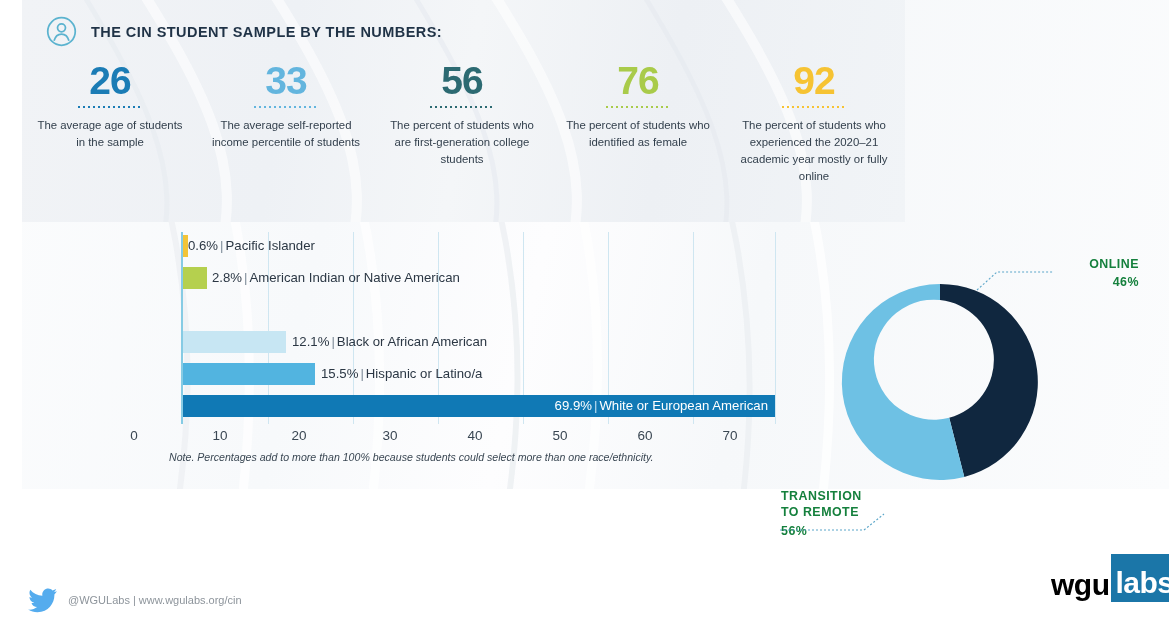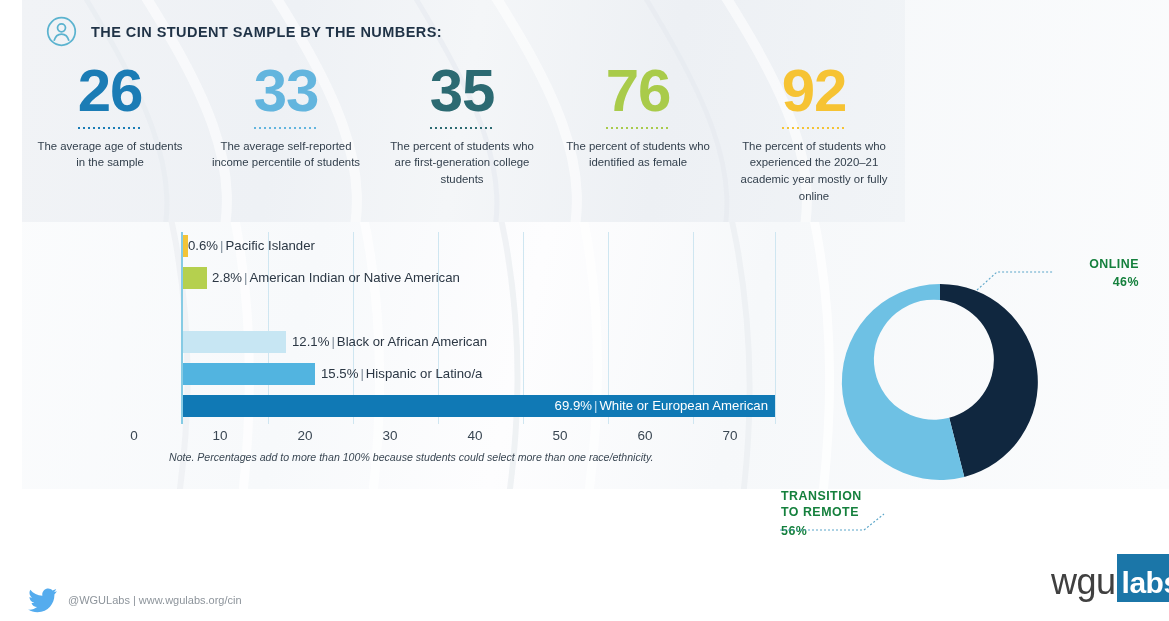--- a/index.html
+++ b/index.html
@@ -58,21 +58,21 @@
 
   
   .stats-row {
     position: absolute;
     left: 22px; top: 62px;
     width: 883px;
     display: flex;
   }
   .stat { width: 176px; display: flex; flex-direction: column; align-items: center; }
   .stat-number {
-    font-size: 60px;
+    font-size: 39px;
     font-weight: bold;
     line-height: 0.96;
     letter-spacing: -1px;
   }
   .stat-rule {
     width: 64px; height: 2px;
     margin-top: 7px; margin-bottom: 9px;
     background-image: linear-gradient(to right, currentColor 0, currentColor 2px, transparent 2px, transparent 5px);
     background-size: 5px 2px;
     background-repeat: repeat-x;
@@ -177,21 +177,21 @@
     left: 28px; top: 588px;
     width: 30px; height: 26px;
   }
   .logo {
     position: absolute;
     left: 1051px; top: 546px;
     display: flex; align-items: flex-end;
     height: 56px;
   }
   .logo-wgu {
-    font-size: 36px; font-weight: normal; color: #404040;
+    font-size: 30px; font-weight: bold; color: #000000;
     letter-spacing: -0.5px; line-height: 1;
     padding-bottom: 2px;
   }
   .logo-labs-box {
     background: #1b76a8;
     padding: 14px 6px 4px 5px;
     margin-left: 1px;
   }
   .logo-labs {
     font-size: 30px; font-weight: bold; color: #ffffff;
@@ -251,21 +251,21 @@
       <div class="stat-number" style="color:#1b7cb5">26</div>
       <div class="stat-rule" style="color:#1b7cb5"></div>
       <div class="stat-caption">The average age of students in the sample</div>
     </div>
     <div class="stat">
       <div class="stat-number" style="color:#63b5de">33</div>
       <div class="stat-rule" style="color:#63b5de"></div>
       <div class="stat-caption">The average self-reported income percentile of students</div>
     </div>
     <div class="stat">
-      <div class="stat-number" style="color:#2c6a72">35</div>
+      <div class="stat-number" style="color:#2c6a72">56</div>
       <div class="stat-rule" style="color:#2c6a72"></div>
       <div class="stat-caption">The percent of students who are first-generation college students</div>
     </div>
     <div class="stat">
       <div class="stat-number" style="color:#a9cb4a">76</div>
       <div class="stat-rule" style="color:#a9cb4a"></div>
       <div class="stat-caption">The percent of students who identified as female</div>
     </div>
     <div class="stat">
       <div class="stat-number" style="color:#f6c333">92</div>
@@ -317,21 +317,21 @@
       <div class="bar" style="width:592px;background:#1079b5"></div>
       <div class="bar-label inside">
         <span>69.9%</span><span class="sep">|</span><span>White or European American</span>
       </div>
     </div>
   </div>
 
   <div class="axis-labels">
     <span class="axis-tick" style="left:1px">0</span>
     <span class="axis-tick" style="left:87px">10</span>
-    <span class="axis-tick" style="left:172px">20</span>
+    <span class="axis-tick" style="left:166px">20</span>
     <span class="axis-tick" style="left:257px">30</span>
     <span class="axis-tick" style="left:342px">40</span>
     <span class="axis-tick" style="left:427px">50</span>
     <span class="axis-tick" style="left:512px">60</span>
     <span class="axis-tick" style="left:597px">70</span>
   </div>
 
   <div class="chart-note">Note. Percentages add to more than 100% because students could select more than one race/ethnicity.</div>
 
   <div class="donut-wrap">

